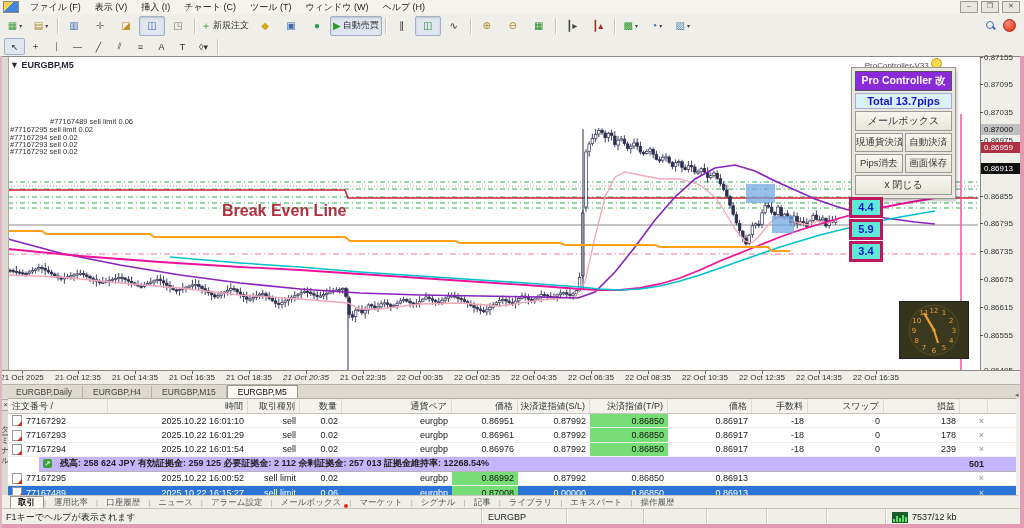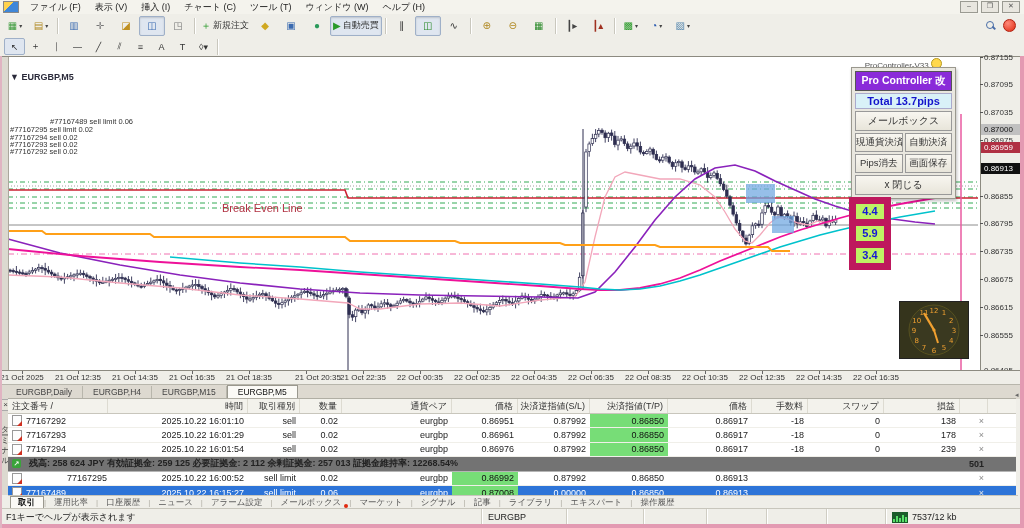--- a/index.html
+++ b/index.html
@@ -30,53 +30,53 @@
   .mag::after{content:"";position:absolute;left:6px;top:6px;width:4px;height:1.5px;background:#4a6ea8;transform:rotate(45deg);}
   .redball{width:11px;height:11px;border-radius:50%;background:radial-gradient(circle at 35% 30%,#ff8a7a,#e02a10);border:1px solid #b02010;}
   
   #chartwrap{position:absolute;left:0;top:56px;width:1024px;height:314px;background:#fff;border-top:1px solid #8c8a80;}
   #gutter{position:absolute;left:0;top:0;width:8px;height:314px;background:#dcd9d0;border-right:1px solid #aaa79d;}
   #chart-svg{position:absolute;left:0;top:0;}
   #paxis{position:absolute;left:980px;top:0;width:40px;height:314px;background:#efeee8;border-left:1px solid #8c8a80;}
   .ptick{position:absolute;left:3px;font-size:8px;color:#333;white-space:nowrap;}
   .ptick::before{content:"";position:absolute;left:-4px;top:4px;width:3px;height:1px;background:#555;}
   .pbox{position:absolute;left:0px;width:39px;font-size:8px;text-align:left;padding:1px 0 1px 3px;white-space:nowrap;}
-  .symlabel{position:absolute;left:10px;top:3px;font-size:9px;color:#2a2a3a;font-weight:bold;margin-top:12px;}
+  .symlabel{position:absolute;left:10px;top:3px;font-size:9px;color:#2a2a3a;font-weight:bold;}
   .orderlabel{position:absolute;left:10px;font-size:7.5px;color:#333;white-space:nowrap;background:rgba(255,255,255,.55);}
-  .breakeven{position:absolute;font-size:11px;font-weight:normal;color:#b03040;text-align:center;}
+  .breakeven{position:absolute;font-size:16px;font-weight:bold;color:#b03040;text-align:center;}
   .pccaption{position:absolute;font-size:8px;color:#555;white-space:nowrap;}
   .smiley{display:inline-block;width:9px;height:9px;border-radius:50%;background:#ffd84d;border:1px solid #b89a20;vertical-align:-1px;}
   
   #pcpanel{position:absolute;width:97px;background:#e9e7df;border:1px solid #9a988e;box-shadow:1px 2px 3px rgba(0,0,0,.25);padding:3px;display:flex;flex-direction:column;gap:2px;}
   .pcrow{display:flex;gap:2px;}
   .pctitle{flex:1;background:#8a2bd9;color:#fff;font-size:10.5px;font-weight:bold;text-align:center;padding:2px 0;border:1px solid #555;}
   .pctotal{flex:1;background:#d9f1f8;color:#1414cc;font-size:11px;font-weight:bold;text-align:center;padding:1px 0;border:1px solid #aac;}
   .pcbtn{flex:1;background:linear-gradient(#f8f6f0,#e8e5da);border:1px solid #999;color:#333;font-size:10px;text-align:center;padding:2px 0;white-space:nowrap;overflow:hidden;}
   .pcbtn.small{font-size:9.5px;}
-  .pipbox{position:absolute;width:28px;height:15px;background:#bef264;border:7px solid #be185d;color:#1515d8;font-size:11px;font-weight:bold;text-align:center;line-height:15px;}
+  .pipbox{position:absolute;width:28px;height:15px;background:#5eead4;border:3px solid #be185d;color:#1515d8;font-size:11px;font-weight:bold;text-align:center;line-height:15px;}
   
   #clock{position:absolute;background:#35341c;border:1px solid #222;}
   
   #taxis{position:absolute;left:0;top:370px;width:1024px;height:14px;background:#efeee8;border-top:1px solid #8c8a80;}
   .ttick{position:absolute;top:2px;font-size:8px;color:#333;white-space:nowrap;transform:translateX(-50%);}
   .tmark{position:absolute;top:0;width:1px;height:3px;background:#666;}
   
   #charttabs{position:absolute;left:0;top:384px;width:1024px;height:14px;background:#ddd9d0;border-top:1px solid #b8b6ac;display:flex;align-items:flex-end;padding-left:6px;}
   .ctab{font-size:8.5px;color:#444;padding:1px 10px 1px 10px;border-right:1px solid #b8b6ac;height:11px;}
   .ctab.active{background:#fbfaf6;border:1px solid #9a988e;border-bottom:none;color:#111;}
   .ctabarrows{margin-left:auto;margin-right:6px;font-size:7px;color:#666;}
   
   #terminal{position:absolute;left:8px;top:398px;width:1008px;height:97px;background:#fff;border-top:1px solid #b0aea4;}
   #lgutter2{position:absolute;left:0;top:398px;width:8px;height:97px;background:#dcd9d0;}
   #termclose{position:absolute;left:0px;top:399px;width:9px;height:10px;font-size:8px;line-height:9px;text-align:center;color:#444;background:#e6e3da;border:1px solid #aaa;}
   #vtitle{position:absolute;left:-1px;top:420px;width:10px;font-size:8px;color:#444;writing-mode:vertical-rl;letter-spacing:1px;}
   .trow{display:flex;height:13.4px;align-items:center;border-bottom:1px solid #f0efe9;}
   .trow.header{height:14px;background:#f3f2ec;border-bottom:1px solid #c8c6bc;color:#333;align-items:flex-end;}
   .trow.selected{background:#2d74d8;color:#fff;}
-  .trow.balance{background:#737373;font-weight:bold;border-bottom:1px solid #b5b5b5;}
+  .trow.balance{background:#c4b5fd;font-weight:bold;border-bottom:1px solid #b5b5b5;margin-left:31px;}
   .tcell{height:100%;display:flex;align-items:center;justify-content:flex-end;padding:0 4px;box-sizing:border-box;white-space:nowrap;overflow:hidden;font-size:9px;}
   .trow.header .tcell{border-right:1px solid #dddbd1;}
   .tcell.left{justify-content:flex-start;}
   .tcell.green{background:#77dd77;color:#111;}
   .docicon{width:8px;height:9px;background:#fdfdfd;border:1px solid #999;position:relative;margin-right:4px;flex:none;}
   .docicon::after{content:"";position:absolute;right:-1px;bottom:-1px;border-style:solid;border-width:0 0 5px 5px;border-color:transparent transparent #d03020 transparent;}
   .balicon{width:9px;height:9px;background:#3aa33a;color:#fff;font-size:7px;line-height:9px;text-align:center;border-radius:2px;margin-right:4px;flex:none;font-weight:bold;}
   .xclose{color:#888;font-size:9px;padding-left:2px;}
   .trow.selected .xclose{color:#e8e8e8;}
   
@@ -847,21 +847,21 @@
       <div class="ttick" style="left: 22px;">21 Oct 2025</div>
       <div class="tmark" style="left: 78px;"></div>
       <div class="ttick" style="left: 78px;">21 Oct 12:35</div>
       <div class="tmark" style="left: 135px;"></div>
       <div class="ttick" style="left: 135px;">21 Oct 14:35</div>
       <div class="tmark" style="left: 192px;"></div>
       <div class="ttick" style="left: 192px;">21 Oct 16:35</div>
       <div class="tmark" style="left: 249px;"></div>
       <div class="ttick" style="left: 249px;">21 Oct 18:35</div>
       <div class="tmark" style="left: 306px;"></div>
-      <div class="ttick" style="left: 318px;">21 Oct 20:35</div>
+      <div class="ttick" style="left: 306px; font-style: italic;">21 Oct 20:35</div>
       <div class="tmark" style="left: 363px;"></div>
       <div class="ttick" style="left: 363px;">21 Oct 22:35</div>
       <div class="tmark" style="left: 420px;"></div>
       <div class="ttick" style="left: 420px;">22 Oct 00:35</div>
       <div class="tmark" style="left: 477px;"></div>
       <div class="ttick" style="left: 477px;">22 Oct 02:35</div>
       <div class="tmark" style="left: 534px;"></div>
       <div class="ttick" style="left: 534px;">22 Oct 04:35</div>
       <div class="tmark" style="left: 591px;"></div>
       <div class="ttick" style="left: 591px;">22 Oct 06:35</div>
@@ -1024,21 +1024,21 @@
         </div>
         <div class="tcell xclose" style="width: 28px; flex: 0 0 auto;">×</div>
       </div>
       <div class="trow balance">
         <span class="balicon" style="margin-left: 4px;">↗</span>
         <div class="tcell left" style="flex: 1 1 0%;">残高: 258 624 JPY  有効証拠金: 259 125  必要証拠金: 2 112  余剰証拠金: 257 013  証拠金維持率: 12268.54%</div>
         <div class="tcell" style="width: 96px; flex: 0 0 auto;">501</div>
         <div class="tcell" style="width: 28px;"></div>
       </div>
       <div class="trow">
-        <div class="tcell left" style="width: 100px; flex: 0 0 auto; gap: 41px;">
+        <div class="tcell left" style="width: 100px; flex: 0 0 auto;">
           <span class="docicon"></span>
           <span>77167295</span>
         </div>
         <div class="tcell" style="width: 140px; flex: 0 0 auto;">
           <span>2025.10.22 16:00:52</span>
         </div>
         <div class="tcell" style="width: 52px; flex: 0 0 auto;">
           <span>sell limit</span>
         </div>
         <div class="tcell" style="width: 42px; flex: 0 0 auto;">

